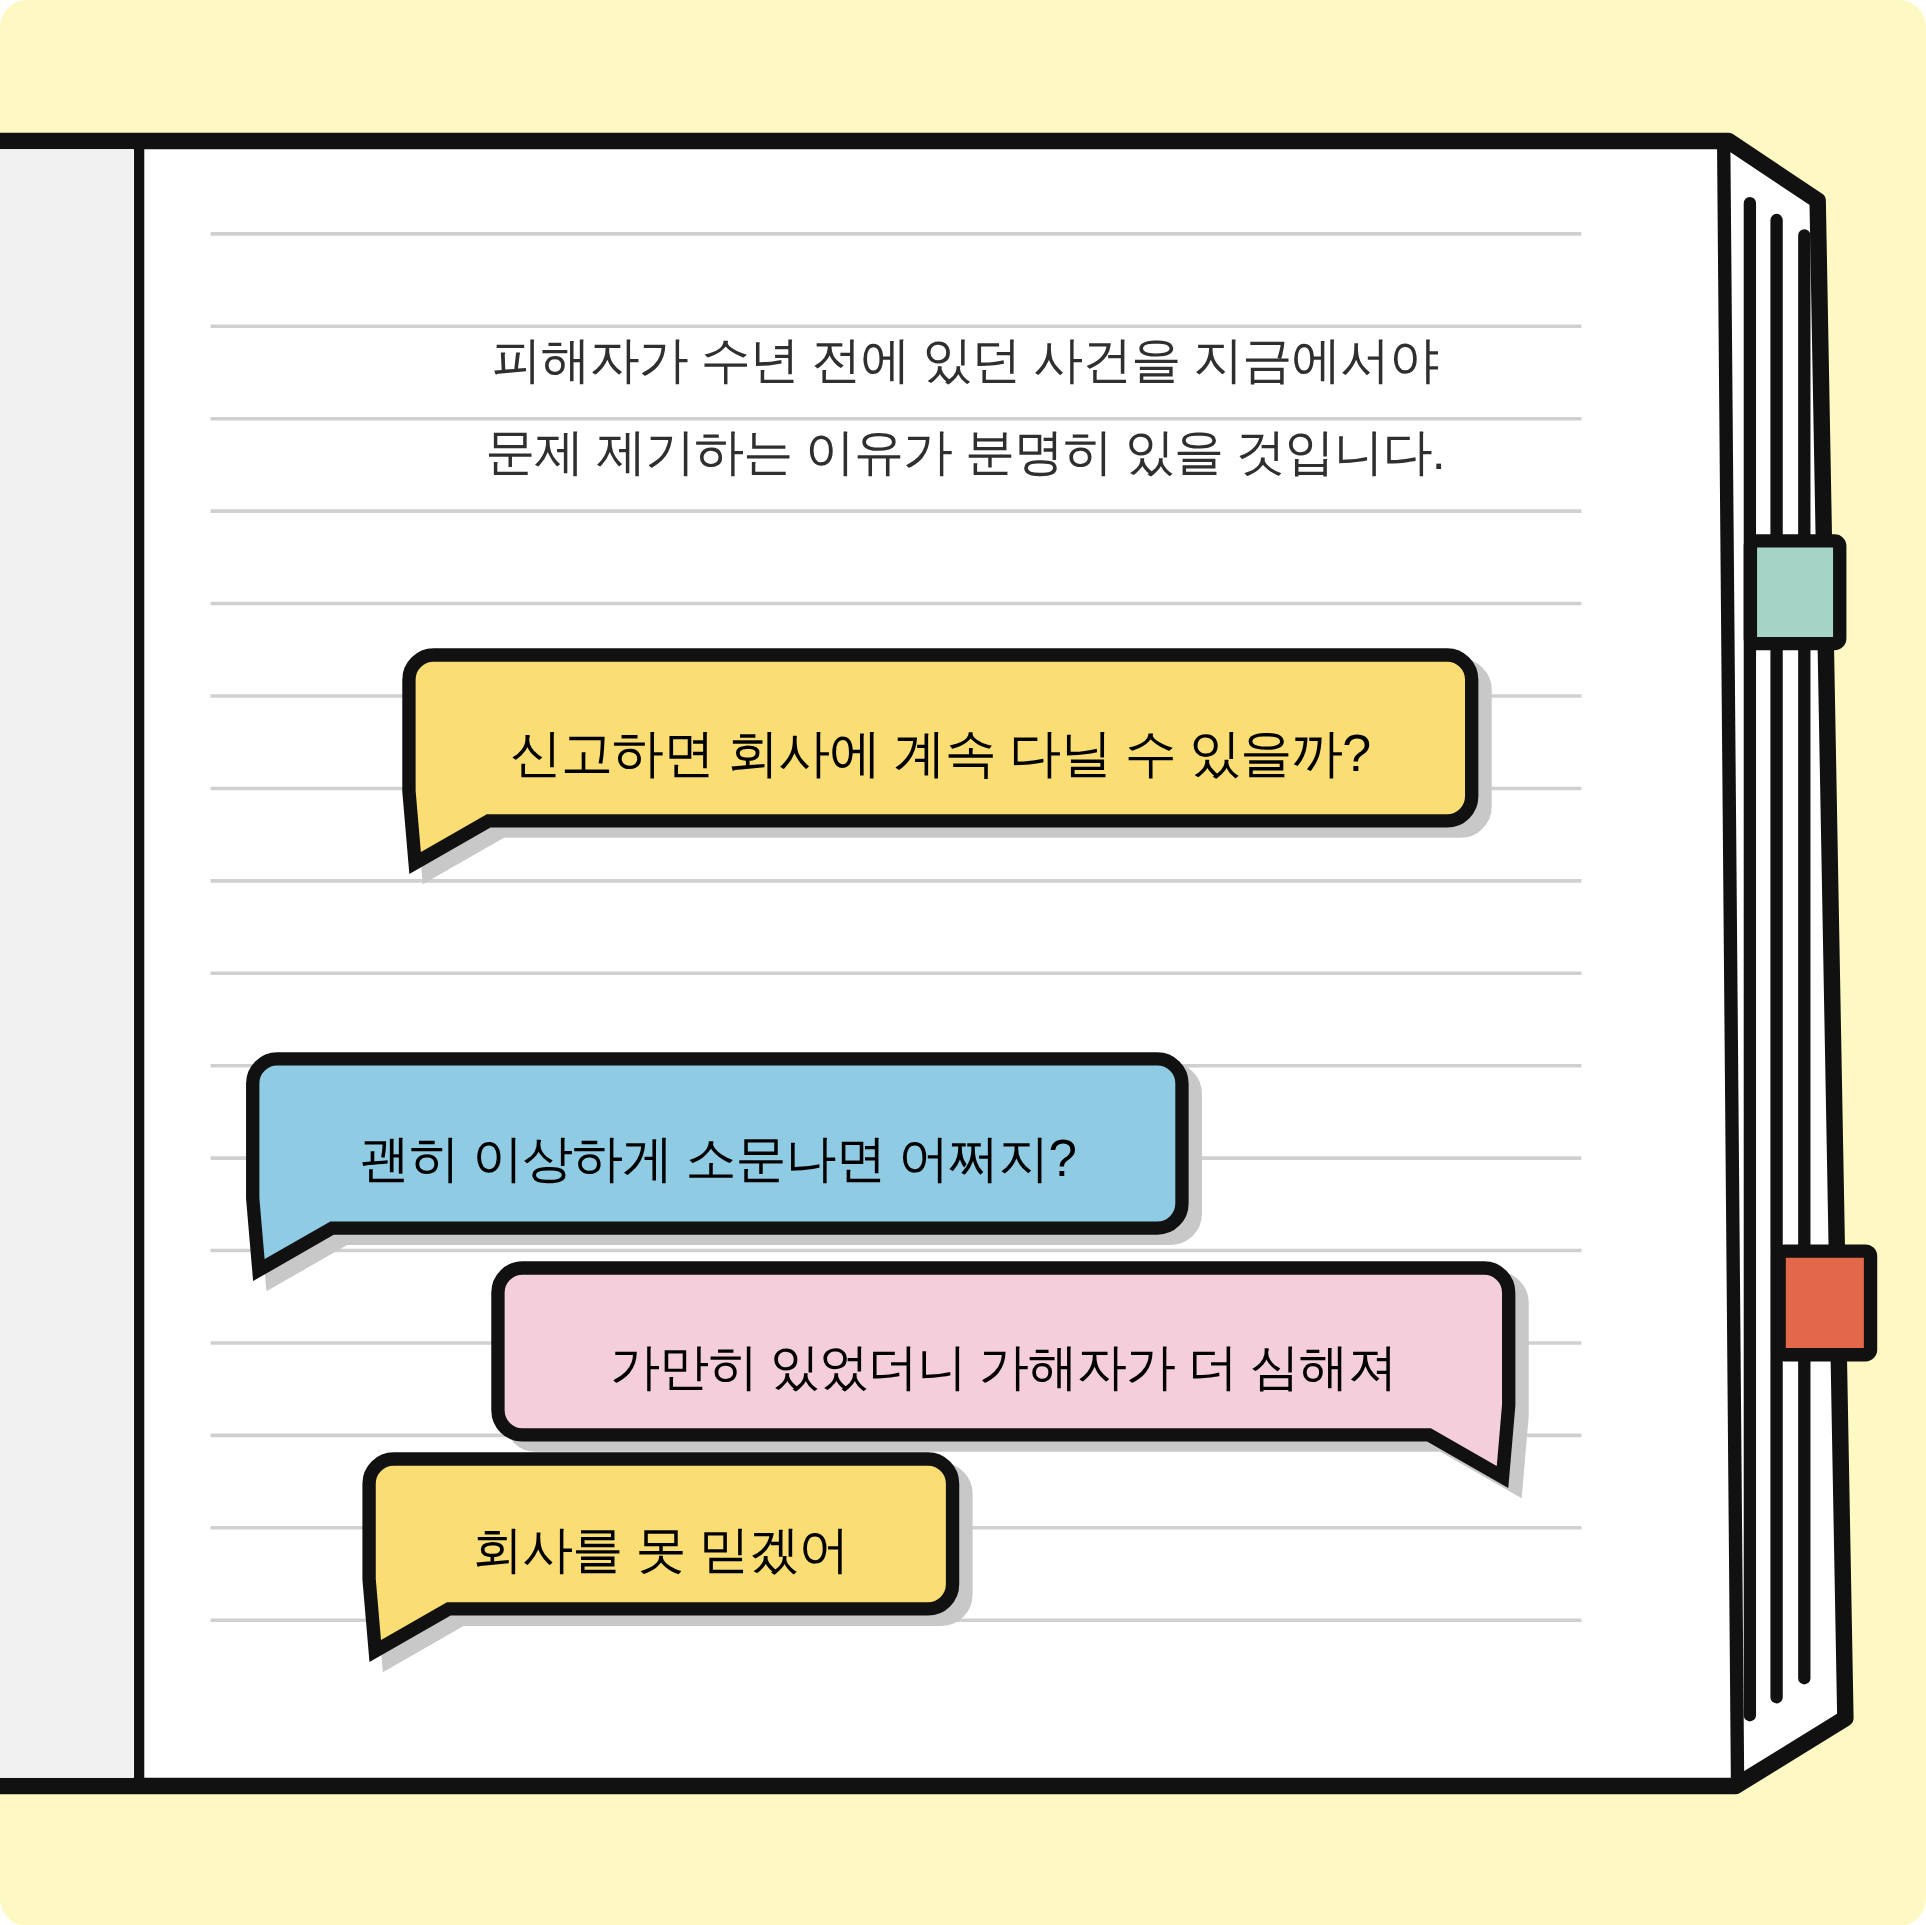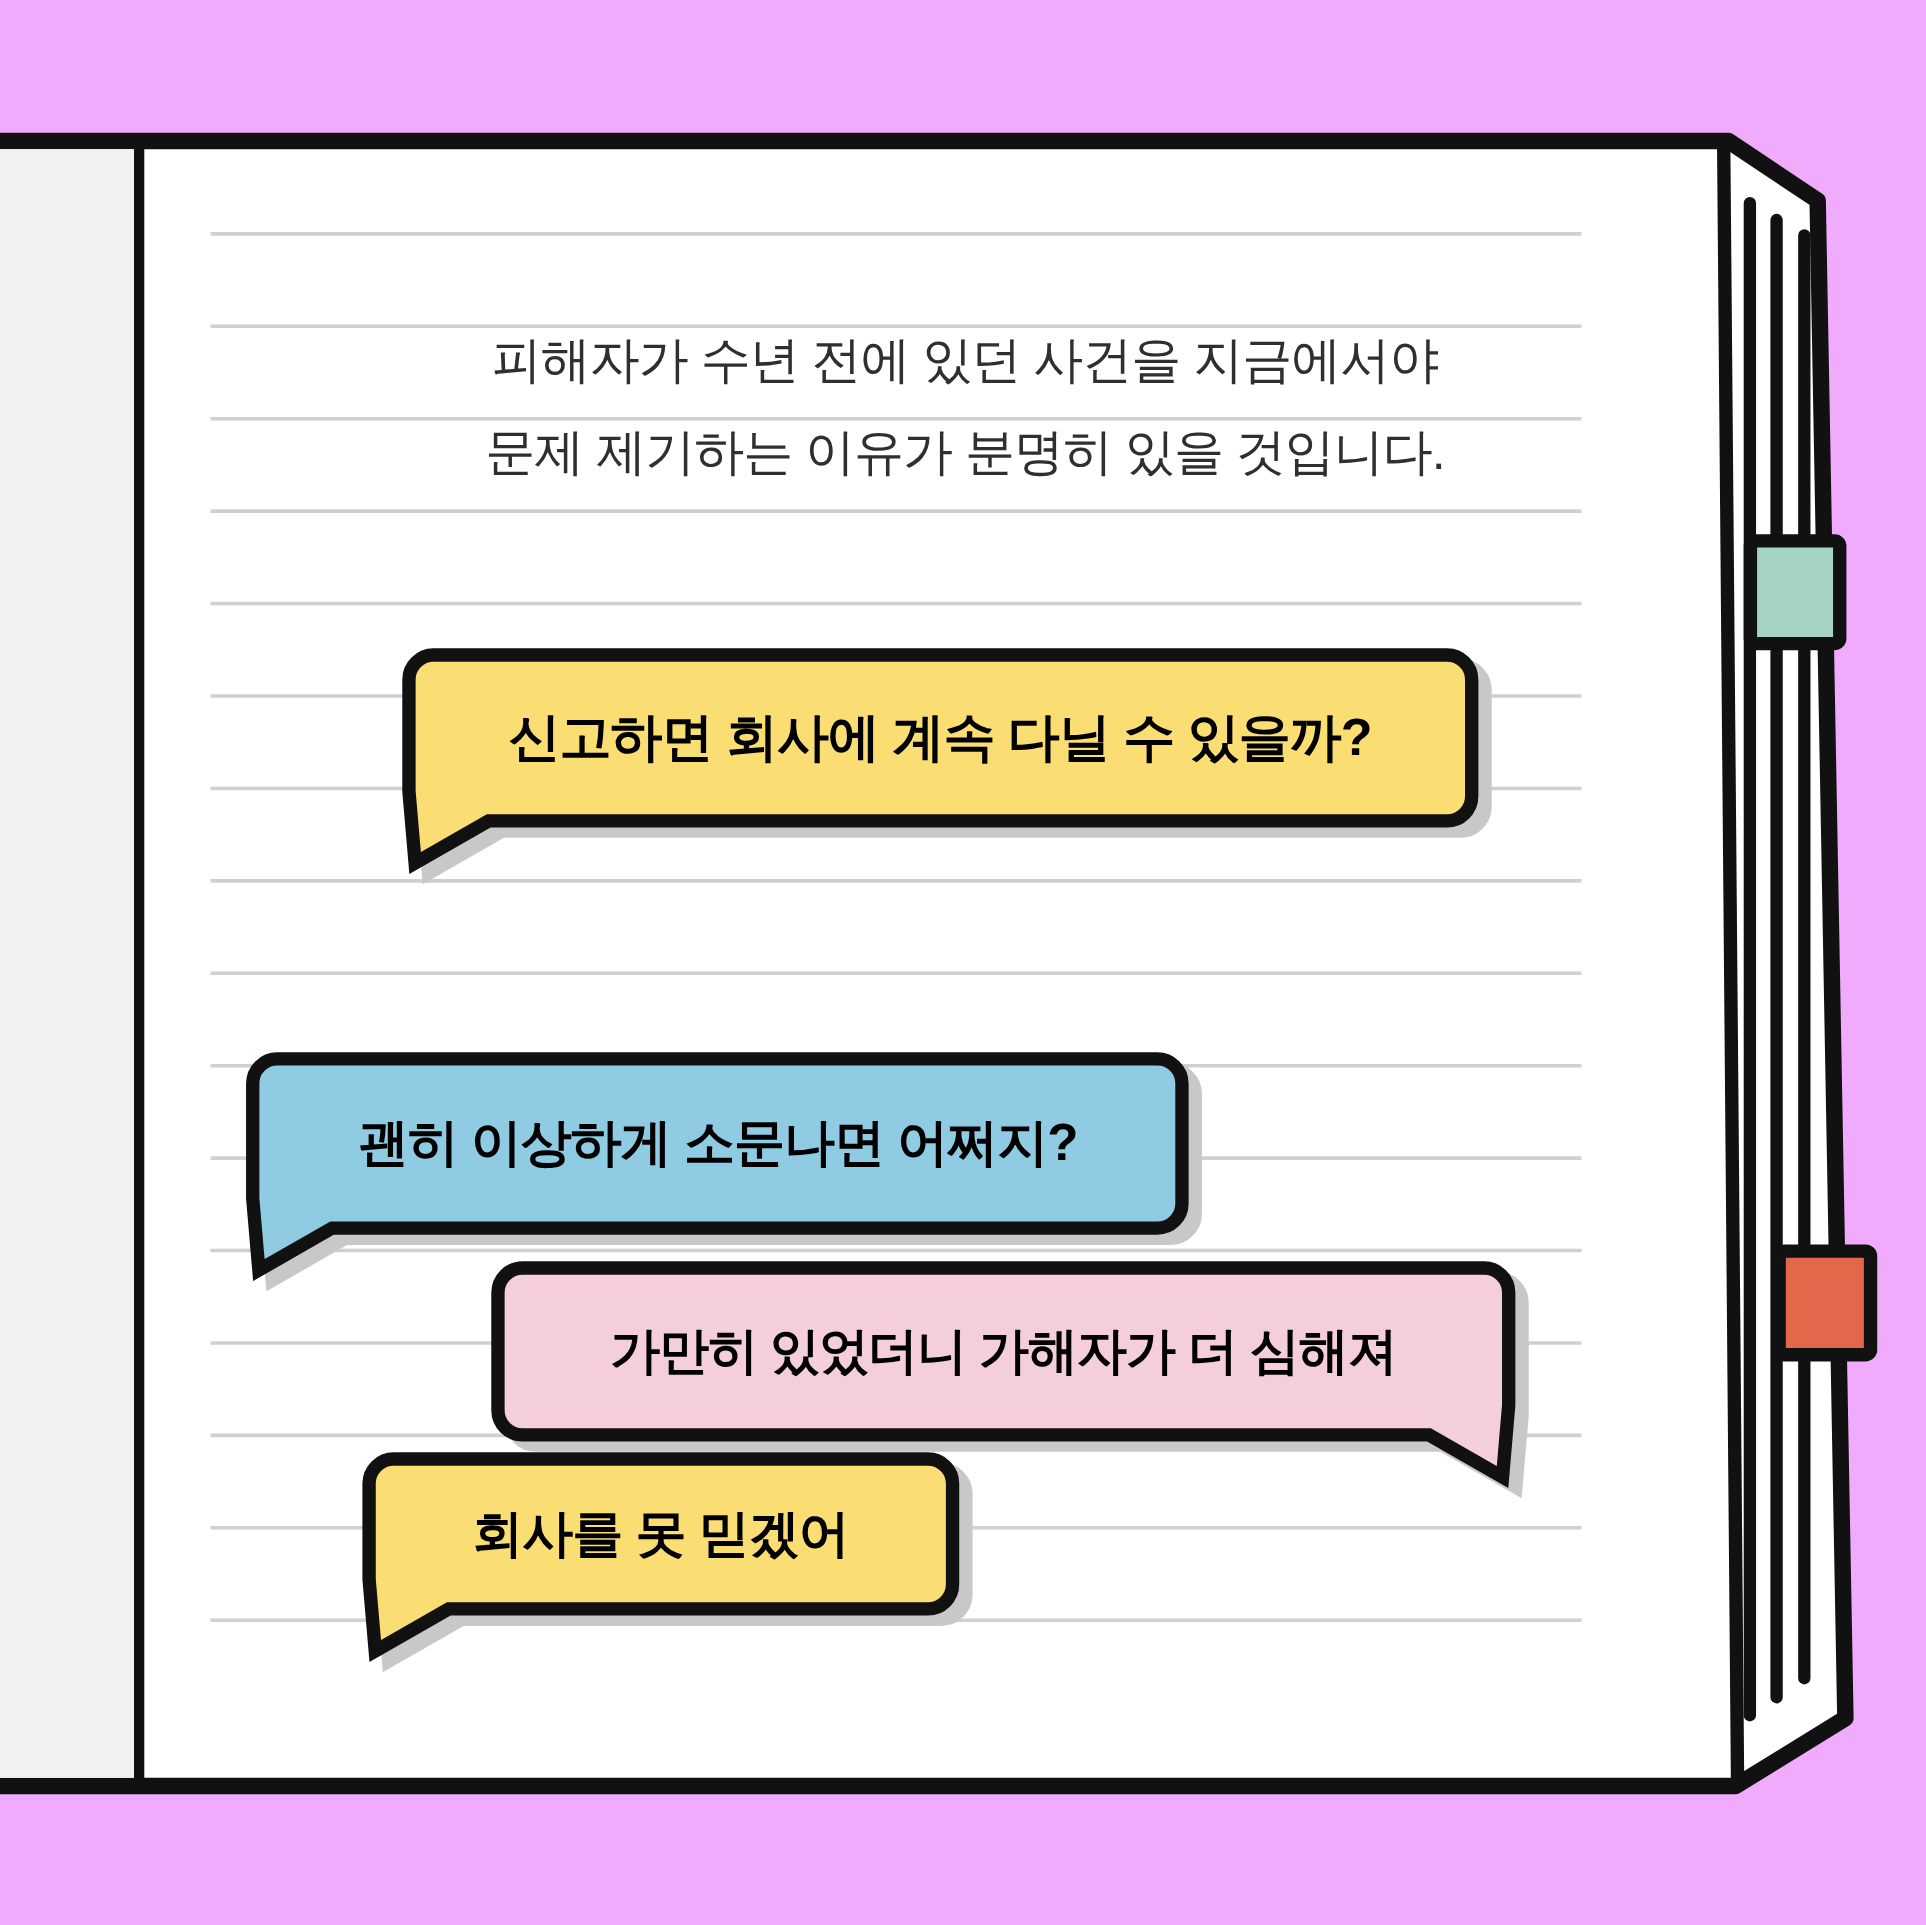--- a/index.html
+++ b/index.html
@@ -33,33 +33,33 @@
   }
   .bubble svg{
     position:absolute;
     left:-17px;
     top:-17px;
     display:block;
     overflow:visible;
   }
   .bubble .bubble-label{
     position:absolute;
-    left:0;right:0;top:0;
+    left:0;right:0;top:16px;
     display:flex;
     align-items:center;
     justify-content:center;
-    font-weight:700;
+    font-weight:400;
     letter-spacing:-1px;
     white-space:nowrap;
   }
 </style>
 </head>
 <body>
 
-<div class="canvas" style="background: #f0abfc;">
+<div class="canvas" style="background: #fef9c3; border-radius: 27px;">
 
   <svg class="bg-svg" viewBox="0 0 3751 3750">
 
     <path d="M -60 274 H 3366 L 3540 390 L 3594 3346 L 3380 3478 H -60 Z" stroke="#111111" stroke-width="32" stroke-linejoin="round" fill="#FFFFFF"></path>
 
     <rect x="-20" y="290" width="280" height="3172" fill="#F1F1F1"></rect>
 
     <rect x="261" y="276" width="20" height="3200" fill="#111111"></rect>
 
     <path d="M 3357 280 L 3384 3470" stroke="#111111" stroke-width="26" fill="none"></path>

